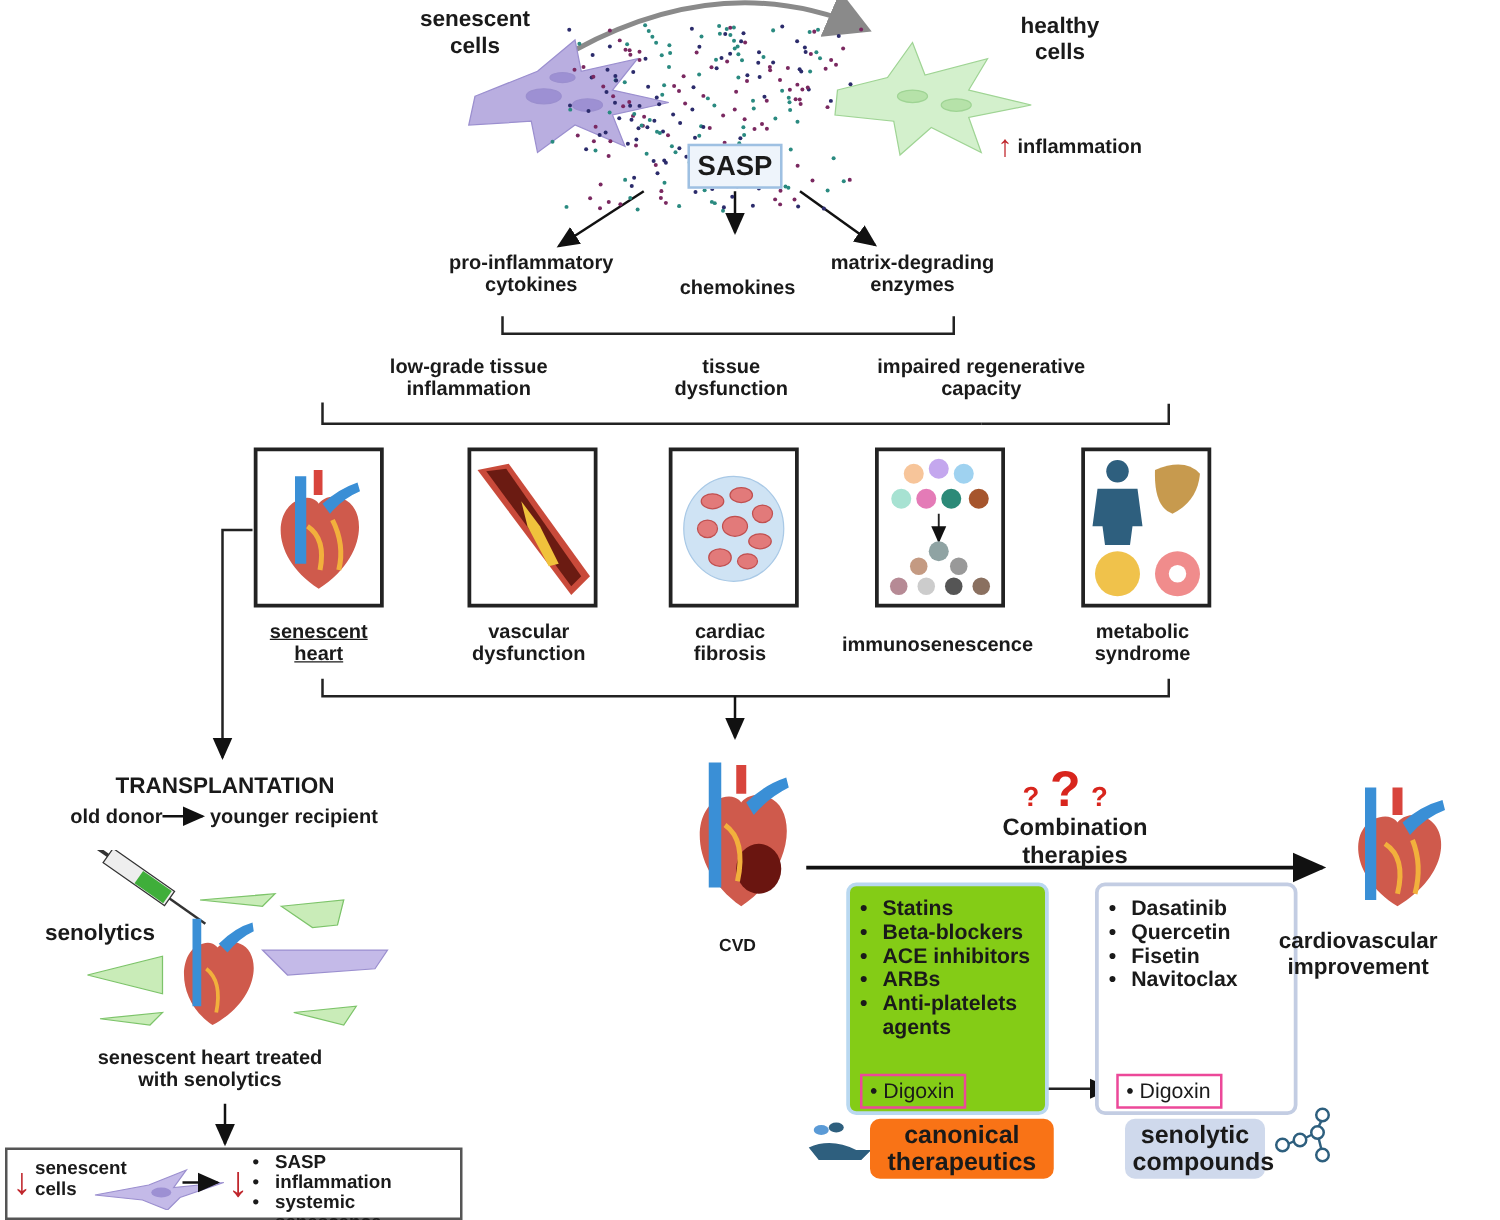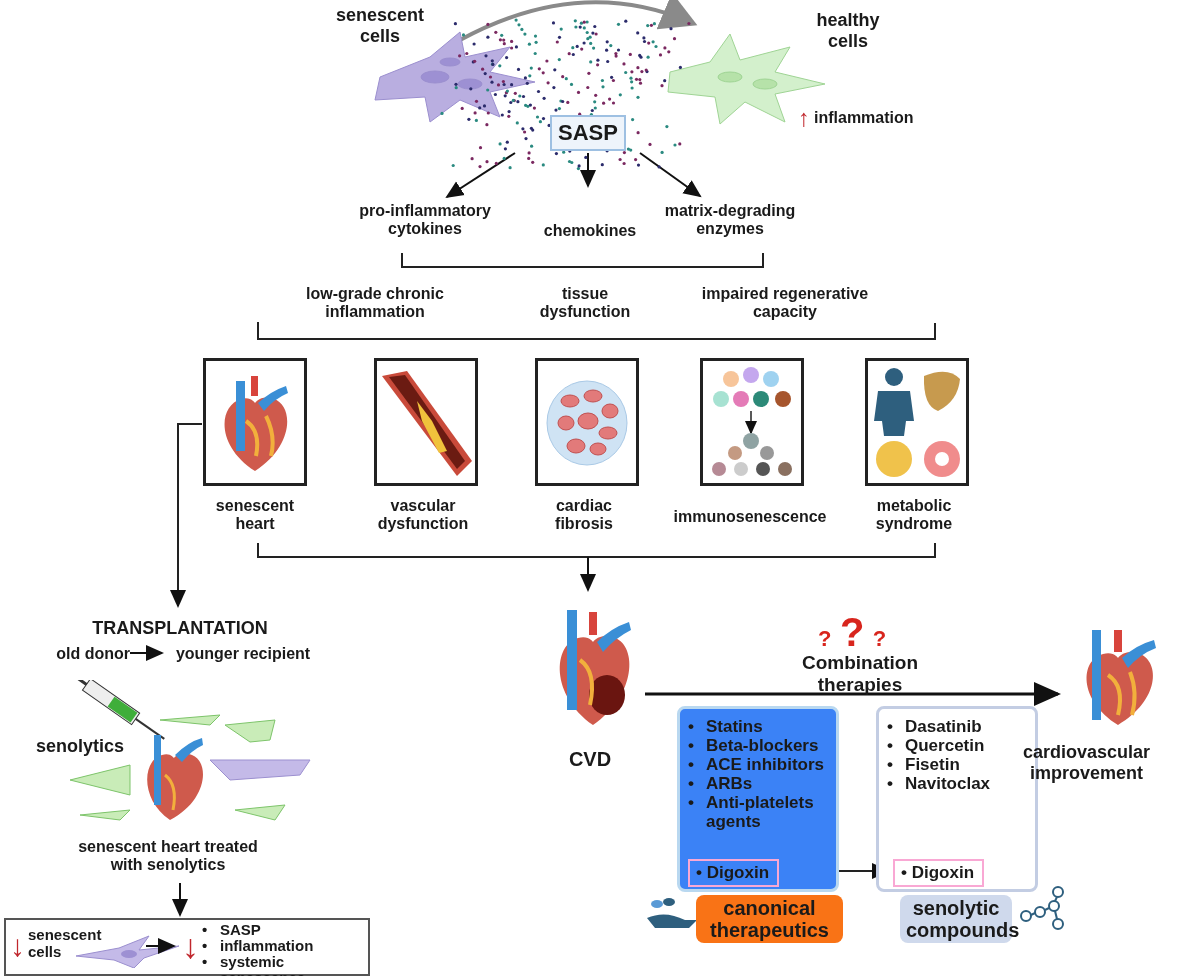--- a/index.html
+++ b/index.html
@@ -6,21 +6,21 @@
   body{width:1200px;height:976px;position:relative;overflow:hidden;font-family:"Liberation Sans",sans-serif;color:#1a1a1a;}
   .abs{position:absolute;}
   .t{font-weight:bold;text-align:center;line-height:1.15;}
   .t16{font-size:16px;}
   .t18{font-size:18px;}
   .box{position:absolute;border:3px solid #222;background:#fff;}
   svg.overlay{position:absolute;left:0;top:0;}
   .ul{margin:0;padding:0;list-style:none;}
   .ul li{position:relative;padding-left:24px;font-weight:bold;font-size:17px;line-height:19px;}
   .ul li:before{content:"•";position:absolute;left:6px;}
-  .dig{position:absolute;border:2px solid #f9a8d4;font-weight:bold;font-size:17px;padding:2px 8px 2px 6px;}
+  .dig{position:absolute;border:2px solid #ec4899;font-weight:normal;font-size:17px;padding:2px 8px 2px 6px;}
   .tag{position:absolute;border-radius:8px;font-weight:bold;font-size:20px;text-align:center;line-height:22px;padding:2px 6px;}
 </style>
 </head>
 <body>
 
 <svg class="overlay" width="1200" height="976">
   <defs>
     <marker id="ah" markerWidth="10" markerHeight="10" refX="8" refY="5" orient="auto">
         <path d="M0,1 L9,5 L0,9 z" fill="#111"></path>
       </marker>
@@ -342,21 +342,21 @@
 <div class="abs" style="left:798px;top:108px;display:flex;align-items:center;">
   <span style="color:#c0272d;font-weight:bold;font-size:24px;line-height:20px;">↑</span>
   <span class="t t16" style="margin-left:4px;">inflammation</span>
 </div>
 <div class="abs t" style="left:550px;top:115px;width:72px;height:32px;line-height:32px;font-size:22px;border:2px solid #9ec0e2;background:#eef4fb;">SASP</div>
 
 <div class="abs t t16" style="left:355px;top:202px;width:140px;">pro-inflammatory cytokines</div>
 <div class="abs t t16" style="left:530px;top:222px;width:120px;">chemokines</div>
 <div class="abs t t16" style="left:660px;top:202px;width:140px;">matrix-degrading enzymes</div>
 
-<div class="abs t t16" style="left:290px;top:285px;width:170px;">low-grade chronic inflammation</div>
+<div class="abs t t16" style="left:290px;top:285px;width:170px;">low-grade tissue inflammation</div>
 <div class="abs t t16" style="left:520px;top:285px;width:130px;">tissue dysfunction</div>
 <div class="abs t t16" style="left:670px;top:285px;width:230px;">impaired regenerative capacity</div>
 
 <div class="box" style="left:203px;top:358px;width:98px;height:122px;">
   <svg width="98" height="122">
     <path d="M49,110 C10,85 12,45 35,38 C45,35 49,42 49,42 C49,42 55,33 68,38 C88,45 88,85 49,110 Z" fill="#cf5a4c"></path>
     <rect x="30" y="20" width="9" height="70" fill="#3a8fd6"></rect>
     <path d="M45,35 L45,15 L52,15 L52,35 Z" fill="#d8443c"></path>
     <path d="M52,42 Q65,30 80,25 L82,32 Q68,38 58,50 Z" fill="#3a8fd6"></path>
     <path d="M40,60 Q55,70 50,95 M60,55 Q70,75 65,95" stroke="#f2b03c" stroke-width="4" fill="none"></path>
@@ -411,29 +411,29 @@
   <svg width="98" height="122">
     <circle cx="26" cy="16" r="9" fill="#2e5f7e"></circle>
     <path d="M10,30 L42,30 L46,60 L38,60 L36,75 L16,75 L14,60 L6,60 Z" fill="#2e5f7e"></path>
     <path d="M56,15 Q80,5 92,18 Q90,40 70,50 Q55,45 56,15 Z" fill="#c79a4e"></path>
     <circle cx="26" cy="98" r="18" fill="#f0c24b"></circle>
     <circle cx="74" cy="98" r="18" fill="#f08c8c"></circle>
       <circle cx="74" cy="98" r="7" fill="#fff"></circle>
   </svg>
 </div>
 
-<div class="abs t t16" style="left:210px;top:497px;width:90px;">senescent heart</div>
+<div class="abs t t16" style="left:210px;top:497px;width:90px;text-decoration:underline;">senescent heart</div>
 <div class="abs t t16" style="left:368px;top:497px;width:110px;">vascular dysfunction</div>
 <div class="abs t t16" style="left:538px;top:497px;width:92px;">cardiac fibrosis</div>
 <div class="abs t t16" style="left:660px;top:508px;width:180px;">immunosenescence</div>
 <div class="abs t t16" style="left:868px;top:497px;width:92px;">metabolic syndrome</div>
 
 <div class="abs t t18" style="left:90px;top:618px;width:180px;">TRANSPLANTATION</div>
 <div class="abs t t16" style="left:40px;top:645px;width:90px;text-align:right;">old donor</div>
-<div class="abs t t16" style="left:168px;top:645px;width:150px;text-align:center;">younger recipient</div>
+<div class="abs t t16" style="left:168px;top:645px;width:150px;text-align:left;">younger recipient</div>
 
 <div class="abs" style="left:60px;top:680px;width:270px;height:150px;">
   <svg width="270" height="150">
     <g fill="#c9ecb8" stroke="#7dc46a">
       <path d="M100,40 L160,35 L150,45 Z"></path>
       <path d="M165,45 L215,40 L210,60 L190,62 Z"></path>
       <path d="M10,100 L70,85 L70,115 Z"></path>
       <path d="M20,135 L70,130 L60,140 Z"></path>
       <path d="M175,130 L225,125 L215,140 Z"></path>
     </g>
@@ -474,30 +474,30 @@
 <div class="abs" style="left:545px;top:600px;width:95px;height:130px;">
   <svg width="95" height="130">
     <path d="M48,125 C5,95 8,45 33,38 C44,35 48,42 48,42 C48,42 55,32 70,38 C92,46 92,95 48,125 Z" fill="#cf5a4c"></path>
     <ellipse cx="62" cy="95" rx="18" ry="20" fill="#6a1510"></ellipse>
     <rect x="22" y="10" width="10" height="100" fill="#3a8fd6"></rect>
     <path d="M44,35 L44,12 L52,12 L52,35 Z" fill="#d8443c"></path>
     <path d="M52,42 Q66,28 84,22 L86,30 Q70,38 58,52 Z" fill="#3a8fd6"></path>
     <path d="M35,60 Q52,72 45,105" stroke="#f2b03c" stroke-width="4" fill="none"></path>
   </svg>
 </div>
-<div class="abs t" style="left:560px;top:748px;width:60px;font-size:20px;">CVD</div>
+<div class="abs t" style="left:560px;top:748px;width:60px;font-size:14px;">CVD</div>
 
 <div class="abs" style="left:818px;top:610px;color:#d8251d;font-weight:bold;">
   <span style="font-size:22px;">?</span>
   <span style="font-size:40px;margin:0 4px;">?</span>
   <span style="font-size:22px;">?</span>
 </div>
 <div class="abs t" style="left:790px;top:652px;width:140px;font-size:19px;">Combination therapies</div>
 
-<div class="abs" style="left:677px;top:706px;width:156px;height:180px;border:3px solid #b9d8f0;border-radius:8px;background:#3b82f6;">
+<div class="abs" style="left:677px;top:706px;width:156px;height:180px;border:3px solid #b9d8f0;border-radius:8px;background:#84cc16;">
   <ul class="ul" style="margin-top:8px;margin-left:2px;">
     <li>Statins</li>
     <li>Beta-blockers</li>
     <li>ACE inhibitors</li>
     <li>ARBs</li>
     <li>Anti-platelets agents</li>
   </ul>
 </div>
 <div class="dig" style="left:688px;top:859px;">• <span>Digoxin</span></div>
 

